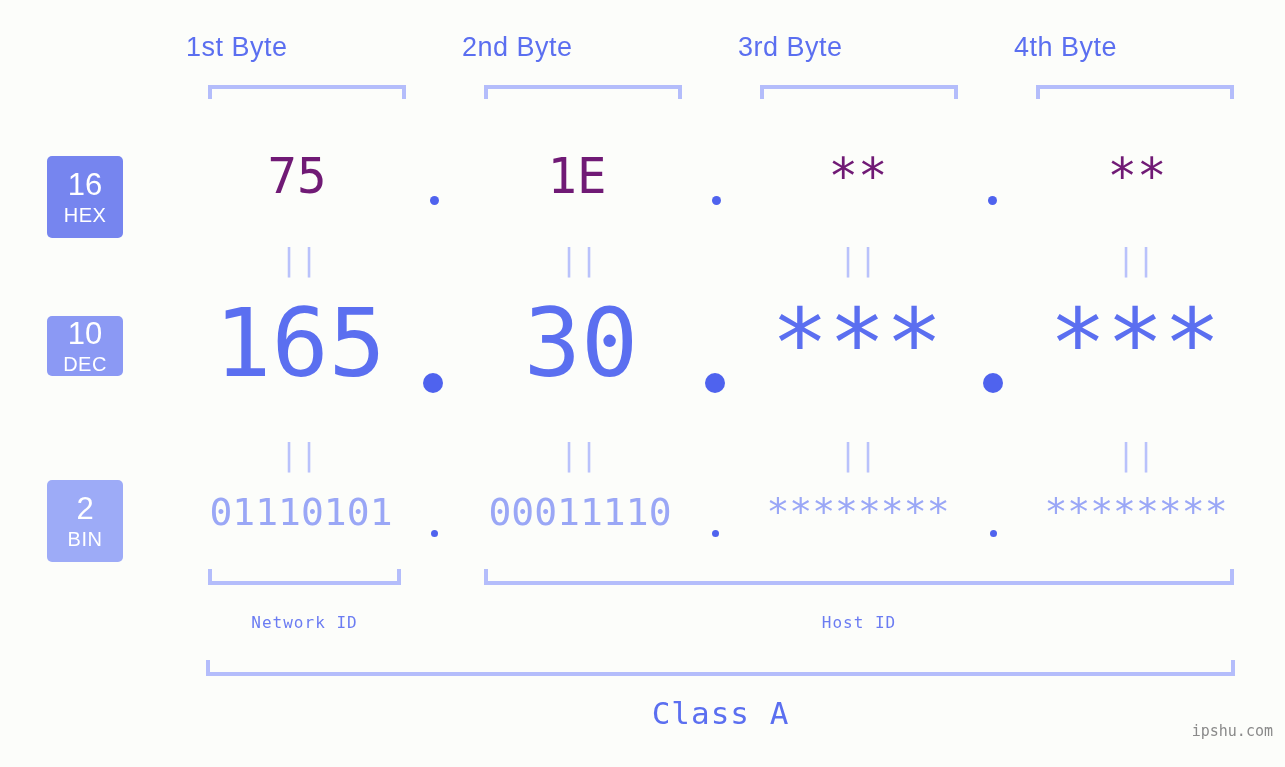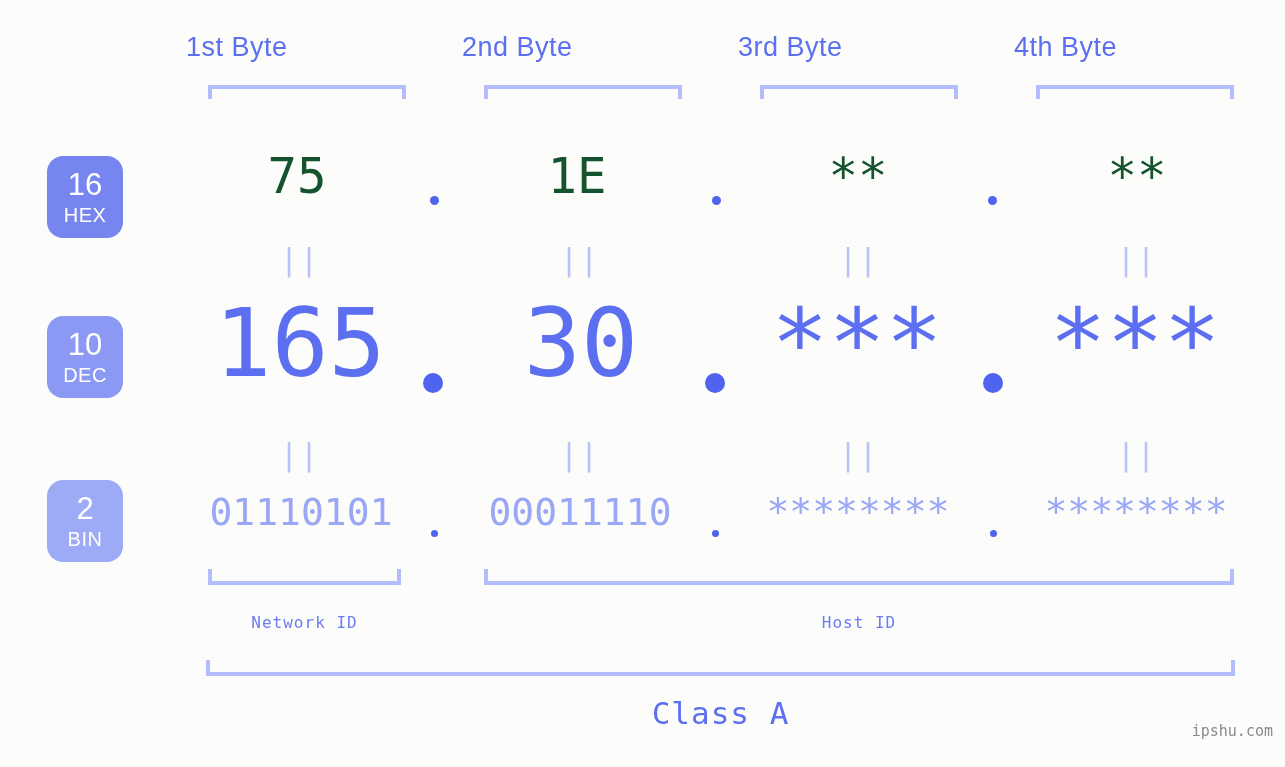--- a/index.html
+++ b/index.html
@@ -48,21 +48,21 @@
     border-right: 4px solid #b4bdfb;
     height: 16px;
     box-sizing: border-box;
   }
 
   
   .badge {
     position: absolute;
     left: 47px;
     width: 76px;
-    border-radius: 16px;
+    border-radius: 5px;
     color: #ffffff;
     text-align: center;
     font-family: "Liberation Sans", sans-serif;
     display: flex;
     flex-direction: column;
     align-items: center;
     justify-content: center;
     line-height: 1;
   }
   .badge .num {
@@ -70,36 +70,36 @@
     font-weight: 400;
     letter-spacing: 0px;
   }
   .badge .sub {
     font-size: 20px;
     font-weight: 400;
     margin-top: 5px;
     letter-spacing: .5px;
   }
   #badge-hex { top: 156px; height: 82px; background: #7685ef; }
-  #badge-dec { top: 316px; height: 82px; background: #8b99f4; }
+  #badge-dec { top: 316px; height: 60px; background: #8b99f4; }
   #badge-bin { top: 480px; height: 82px; background: #9dabf7; }
 
   
   .cell {
     position: absolute;
     width: 240px;
     text-align: center;
     white-space: nowrap;
     font-family: "DejaVu Sans Mono", monospace;
   }
 
   .row-hex .cell {
     top: 152px;
     font-size: 49px;
-    color: #14532d;
+    color: #701a75;
     line-height: 1;
   }
   .row-dec .cell {
     top: 296px;
     font-size: 95px;
     color: #5b6ff0;
     line-height: 1;
   }
   .row-bin .cell {
     top: 493px;

